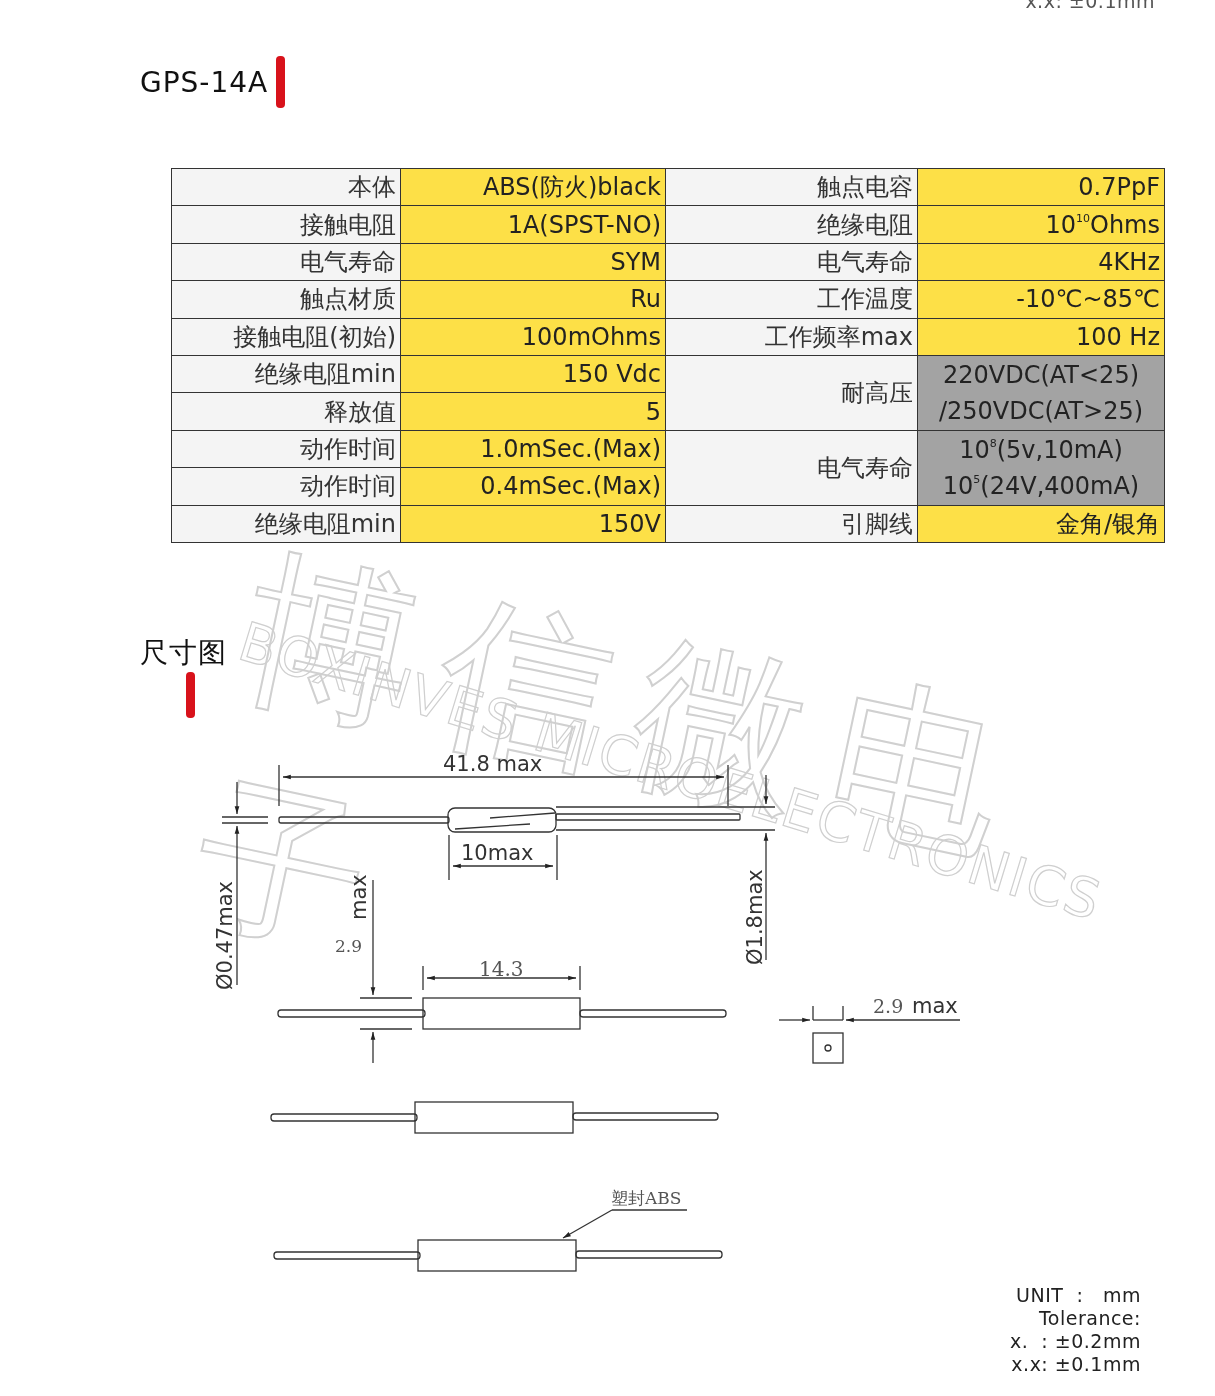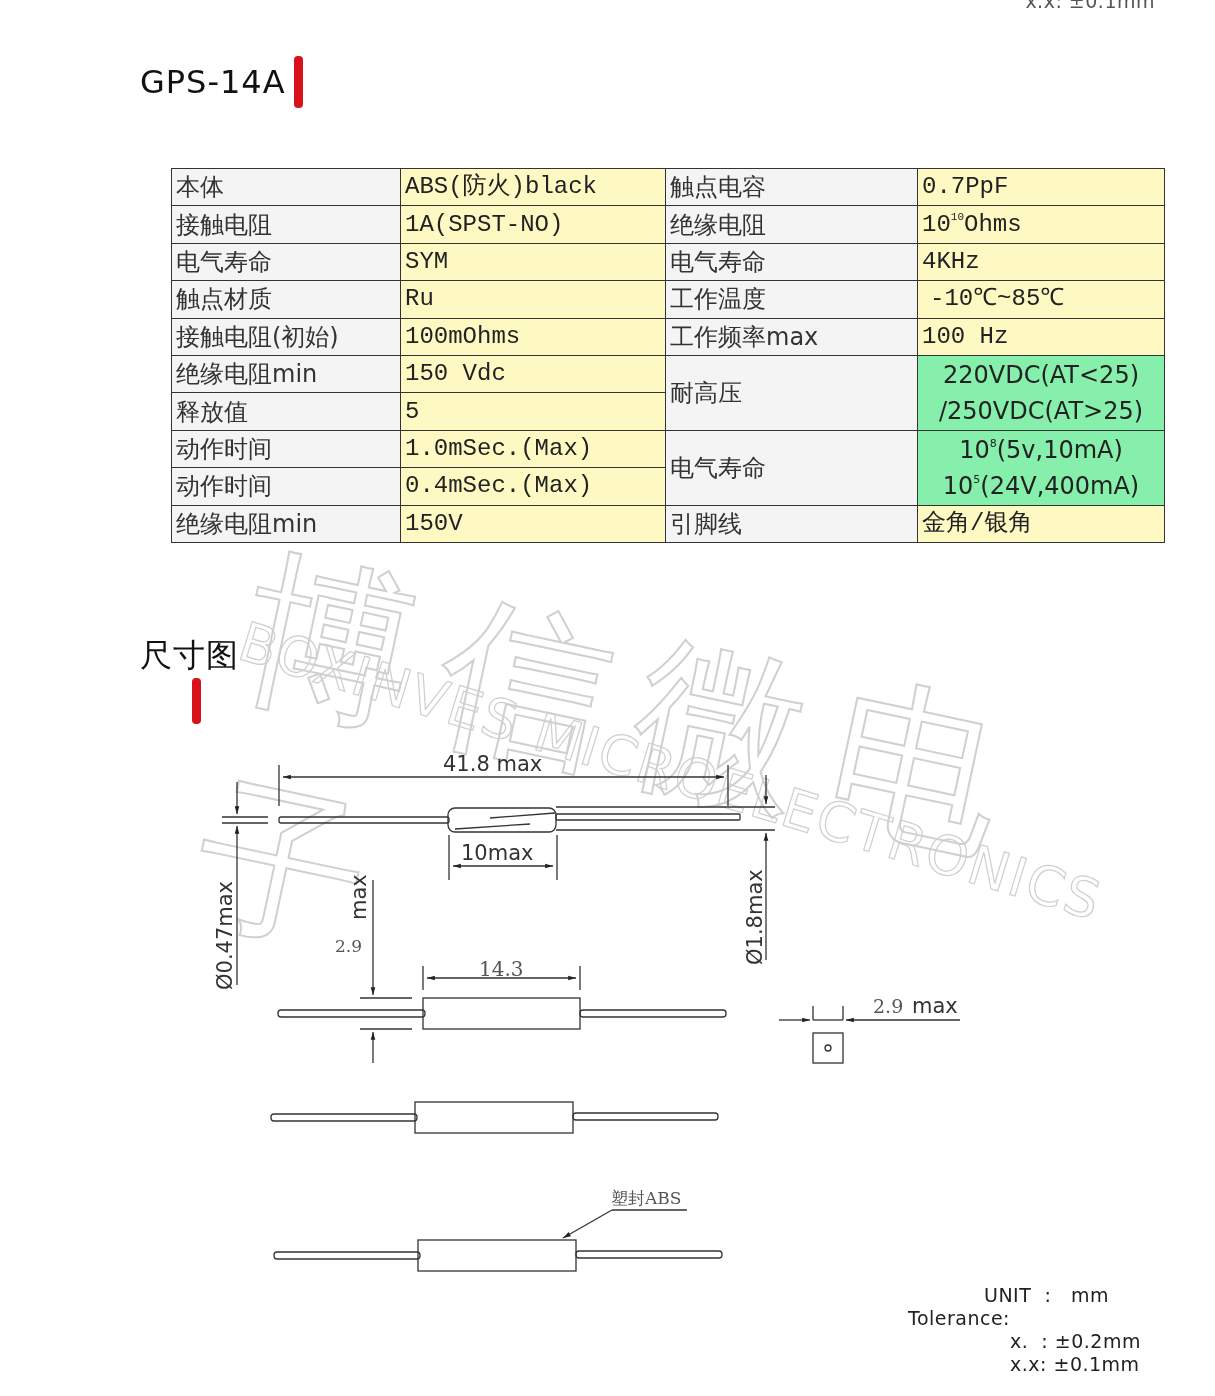--- a/index.html
+++ b/index.html
@@ -1,34 +1,34 @@
 <!DOCTYPE html>
 <html><head>
   <meta charset="utf-8">
   <style>
     html, body { margin: 0; padding: 0; background: #ffffff; }
     body { width: 1215px; height: 1396px; position: relative; overflow: hidden;
            font-family: "DejaVu Sans", "Liberation Sans", sans-serif; color: #222; }
     .top-tol { position: absolute; right: 60px; top: -10px; font-size: 19px; color: #555; letter-spacing: 0.5px; }
-    .section-title { position: absolute; font-size: 32px; color: #111; letter-spacing: 1px; display: flex; align-items: center; }
+    .section-title { position: absolute; font-size: 28px; color: #111; letter-spacing: 1px; display: flex; align-items: center; }
     .red-bar { display: inline-block; width: 9px; height: 52px; background: #d8121b; border-radius: 4px; margin-left: 8px; }
     table.spec { position: absolute; left: 171px; top: 168px; border-collapse: collapse; table-layout: fixed; width: 993px; }
     table.spec td { border: 1.5px solid #333; height: 36.4px; padding: 0 4px; font-size: 24px; white-space: nowrap; line-height: 1.0; color: #222; }
-    table.spec td.k { text-align: left; background: #f4f4f4; color: #333; }
-    table.spec td.v { text-align: left; background: #fef9c3; font-family: Liberation Mono, monospace; }
-    table.spec td.vc { text-align: center; background: #86efac; line-height: 1.5; }
+    table.spec td.k { text-align: right; background: #f4f4f4; color: #333; }
+    table.spec td.v { text-align: right; background: #fde047; }
+    table.spec td.vc { text-align: center; background: #a3a3a3; line-height: 1.5; }
     sup { font-size: 11px; vertical-align: 11px; line-height: 0; }
     .watermark-cn { position: absolute; left: 270px; top: 515px; font-size: 170px; color: transparent;
                     -webkit-text-stroke: 2px #d0d0d0; transform: rotate(12deg); transform-origin: left top; letter-spacing: 30px; pointer-events: none; }
     .watermark-en { position: absolute; left: 250px; top: 610px; font-size: 54px; color: transparent;
                     -webkit-text-stroke: 1.2px #cfcfcf; transform: rotate(17deg); transform-origin: left top; letter-spacing: 2px; pointer-events: none; white-space: nowrap; }
     svg.drawing { position: absolute; left: 0; top: 0; }
     .dimtxt { font-family: "DejaVu Sans", sans-serif; fill: #333; }
     .dimtxt-serif { font-family: "DejaVu Serif", serif; fill: #555; }
-    .notes { position: absolute; left: 908px; top: 1284px; font-size: 19px; color: #222; line-height: 23px; letter-spacing: 0.5px; }
+    .notes { position: absolute; left: 908px; top: 1284px; font-size: 19px; color: #222; line-height: 23px; letter-spacing: 0.5px; text-align: right; }
     .notes div { white-space: pre; }
   </style>
 </head>
 <body>
 
 <div class="top-tol">x.x: ±0.1mm</div>
 
 <div class="section-title" style="left:140px; top:56px;">
   <span>GPS-14A</span>
   <span class="red-bar"></span>

